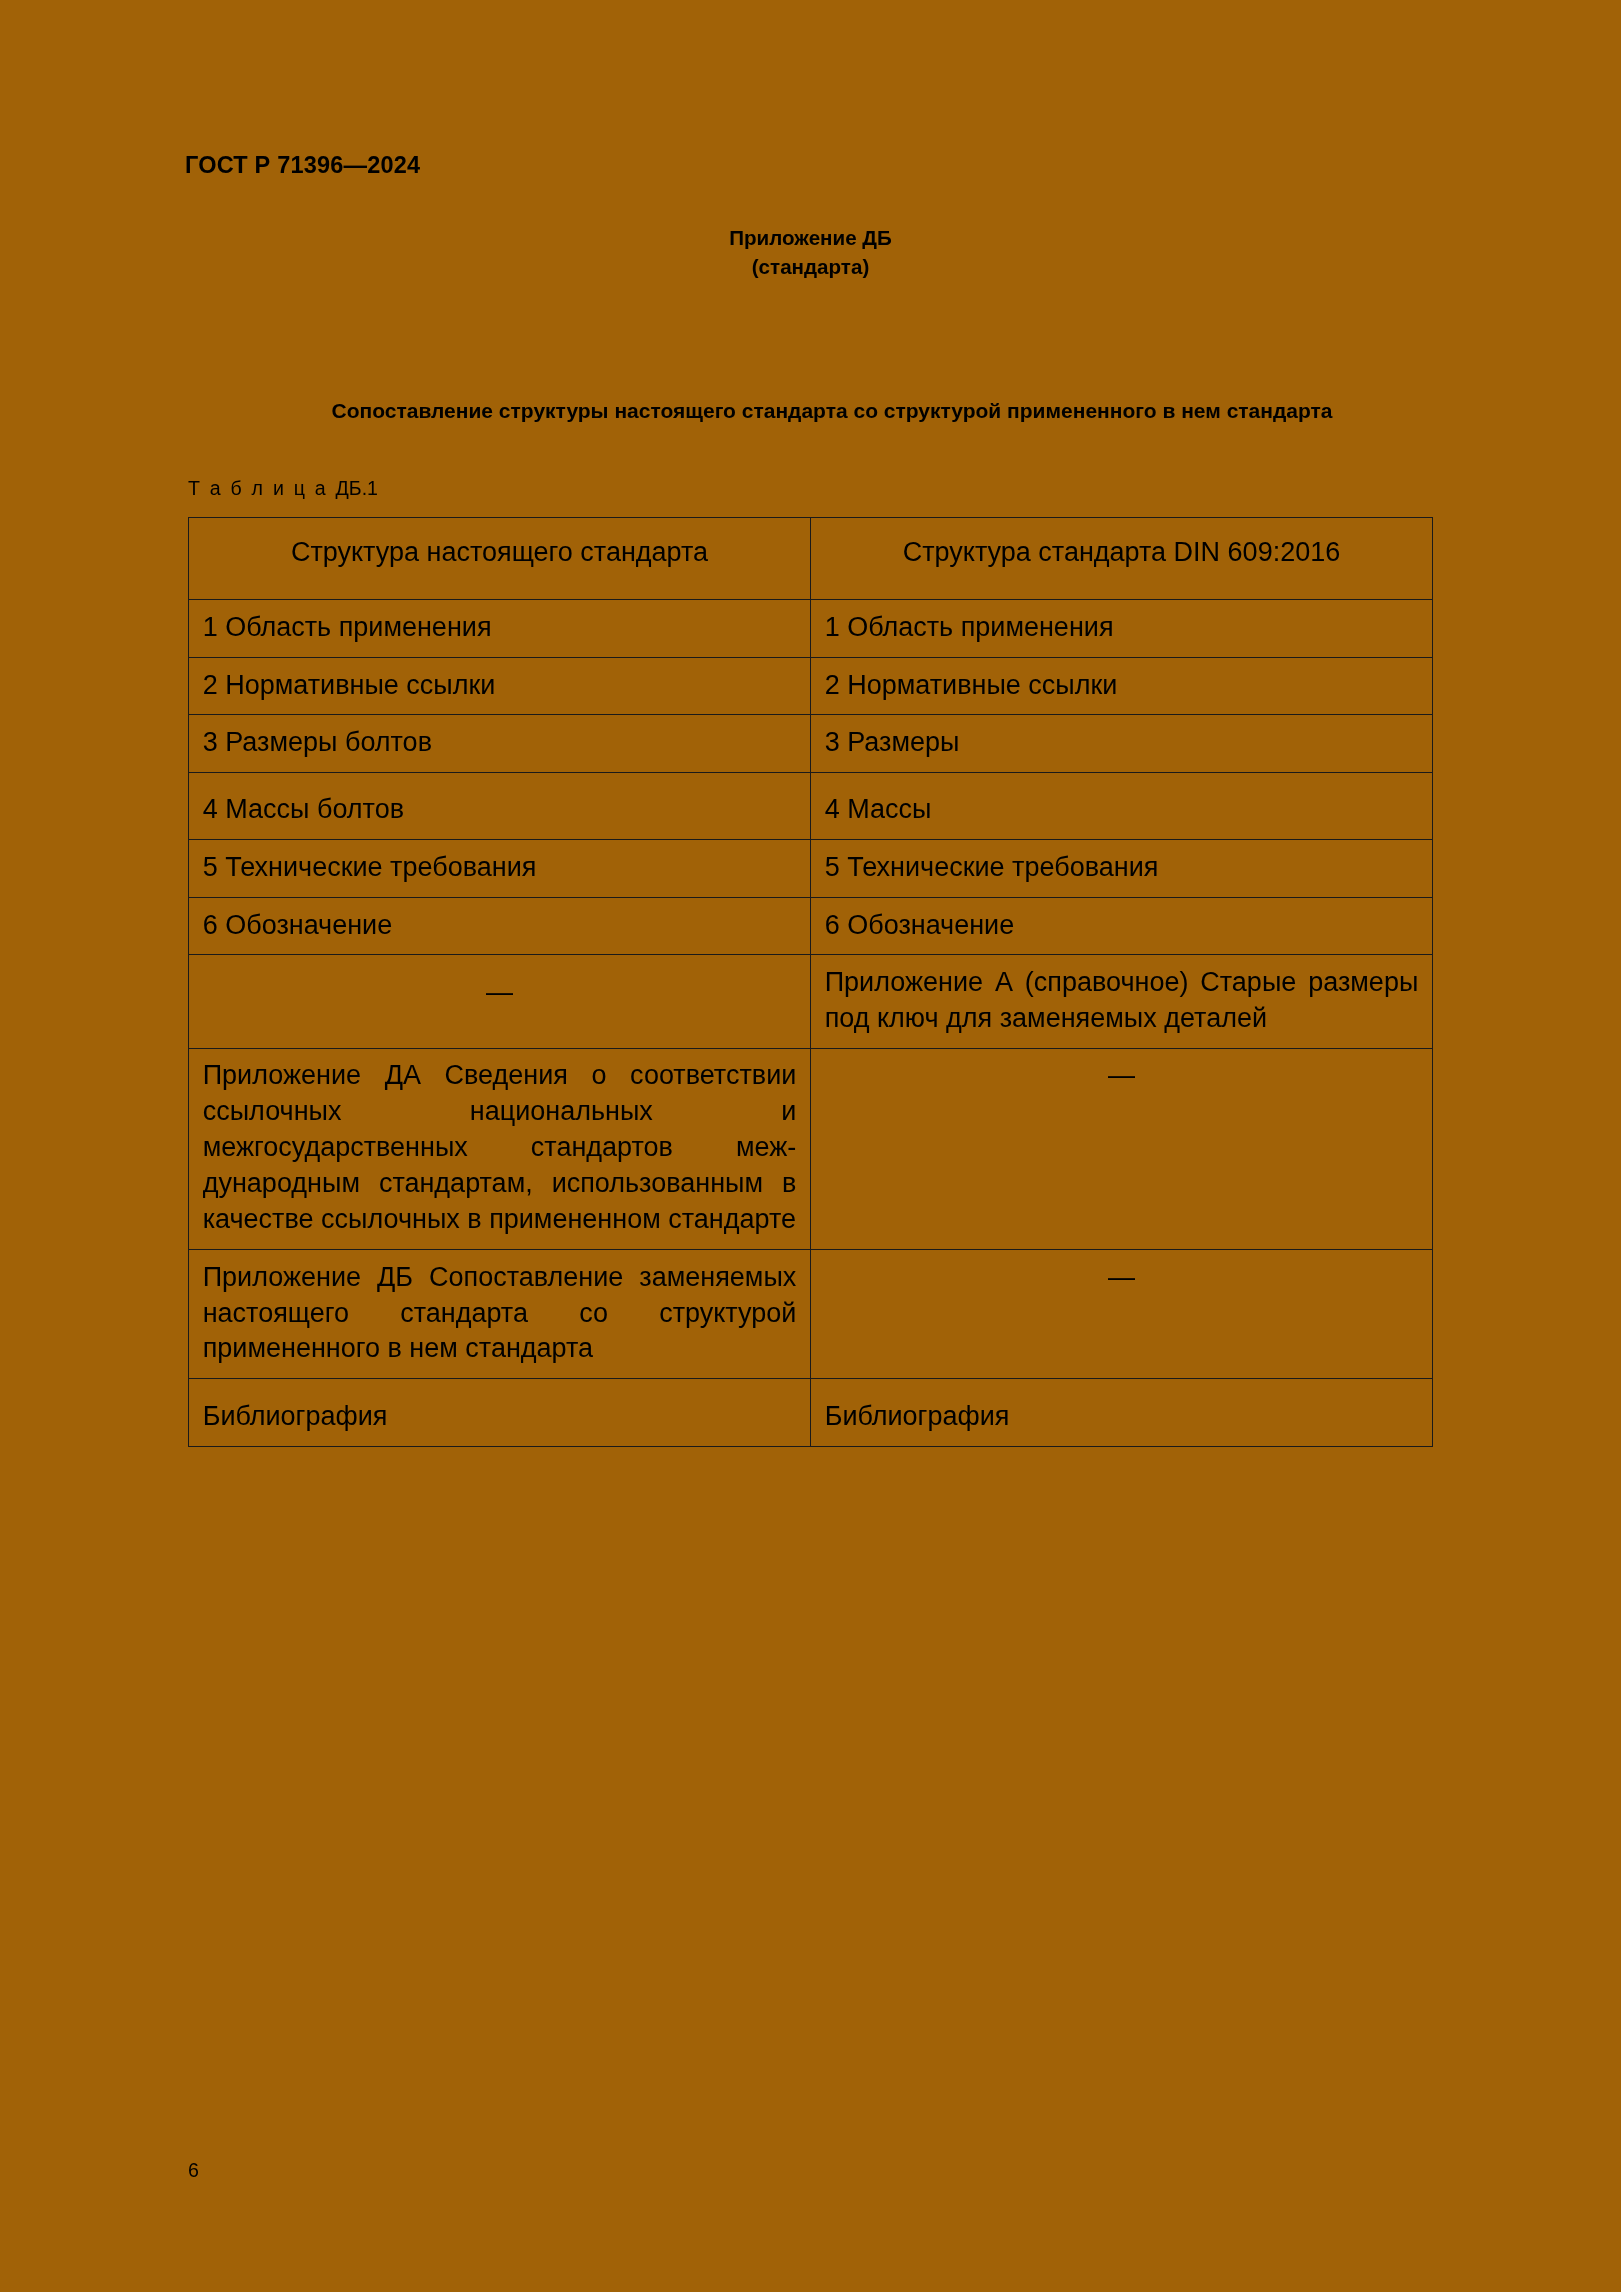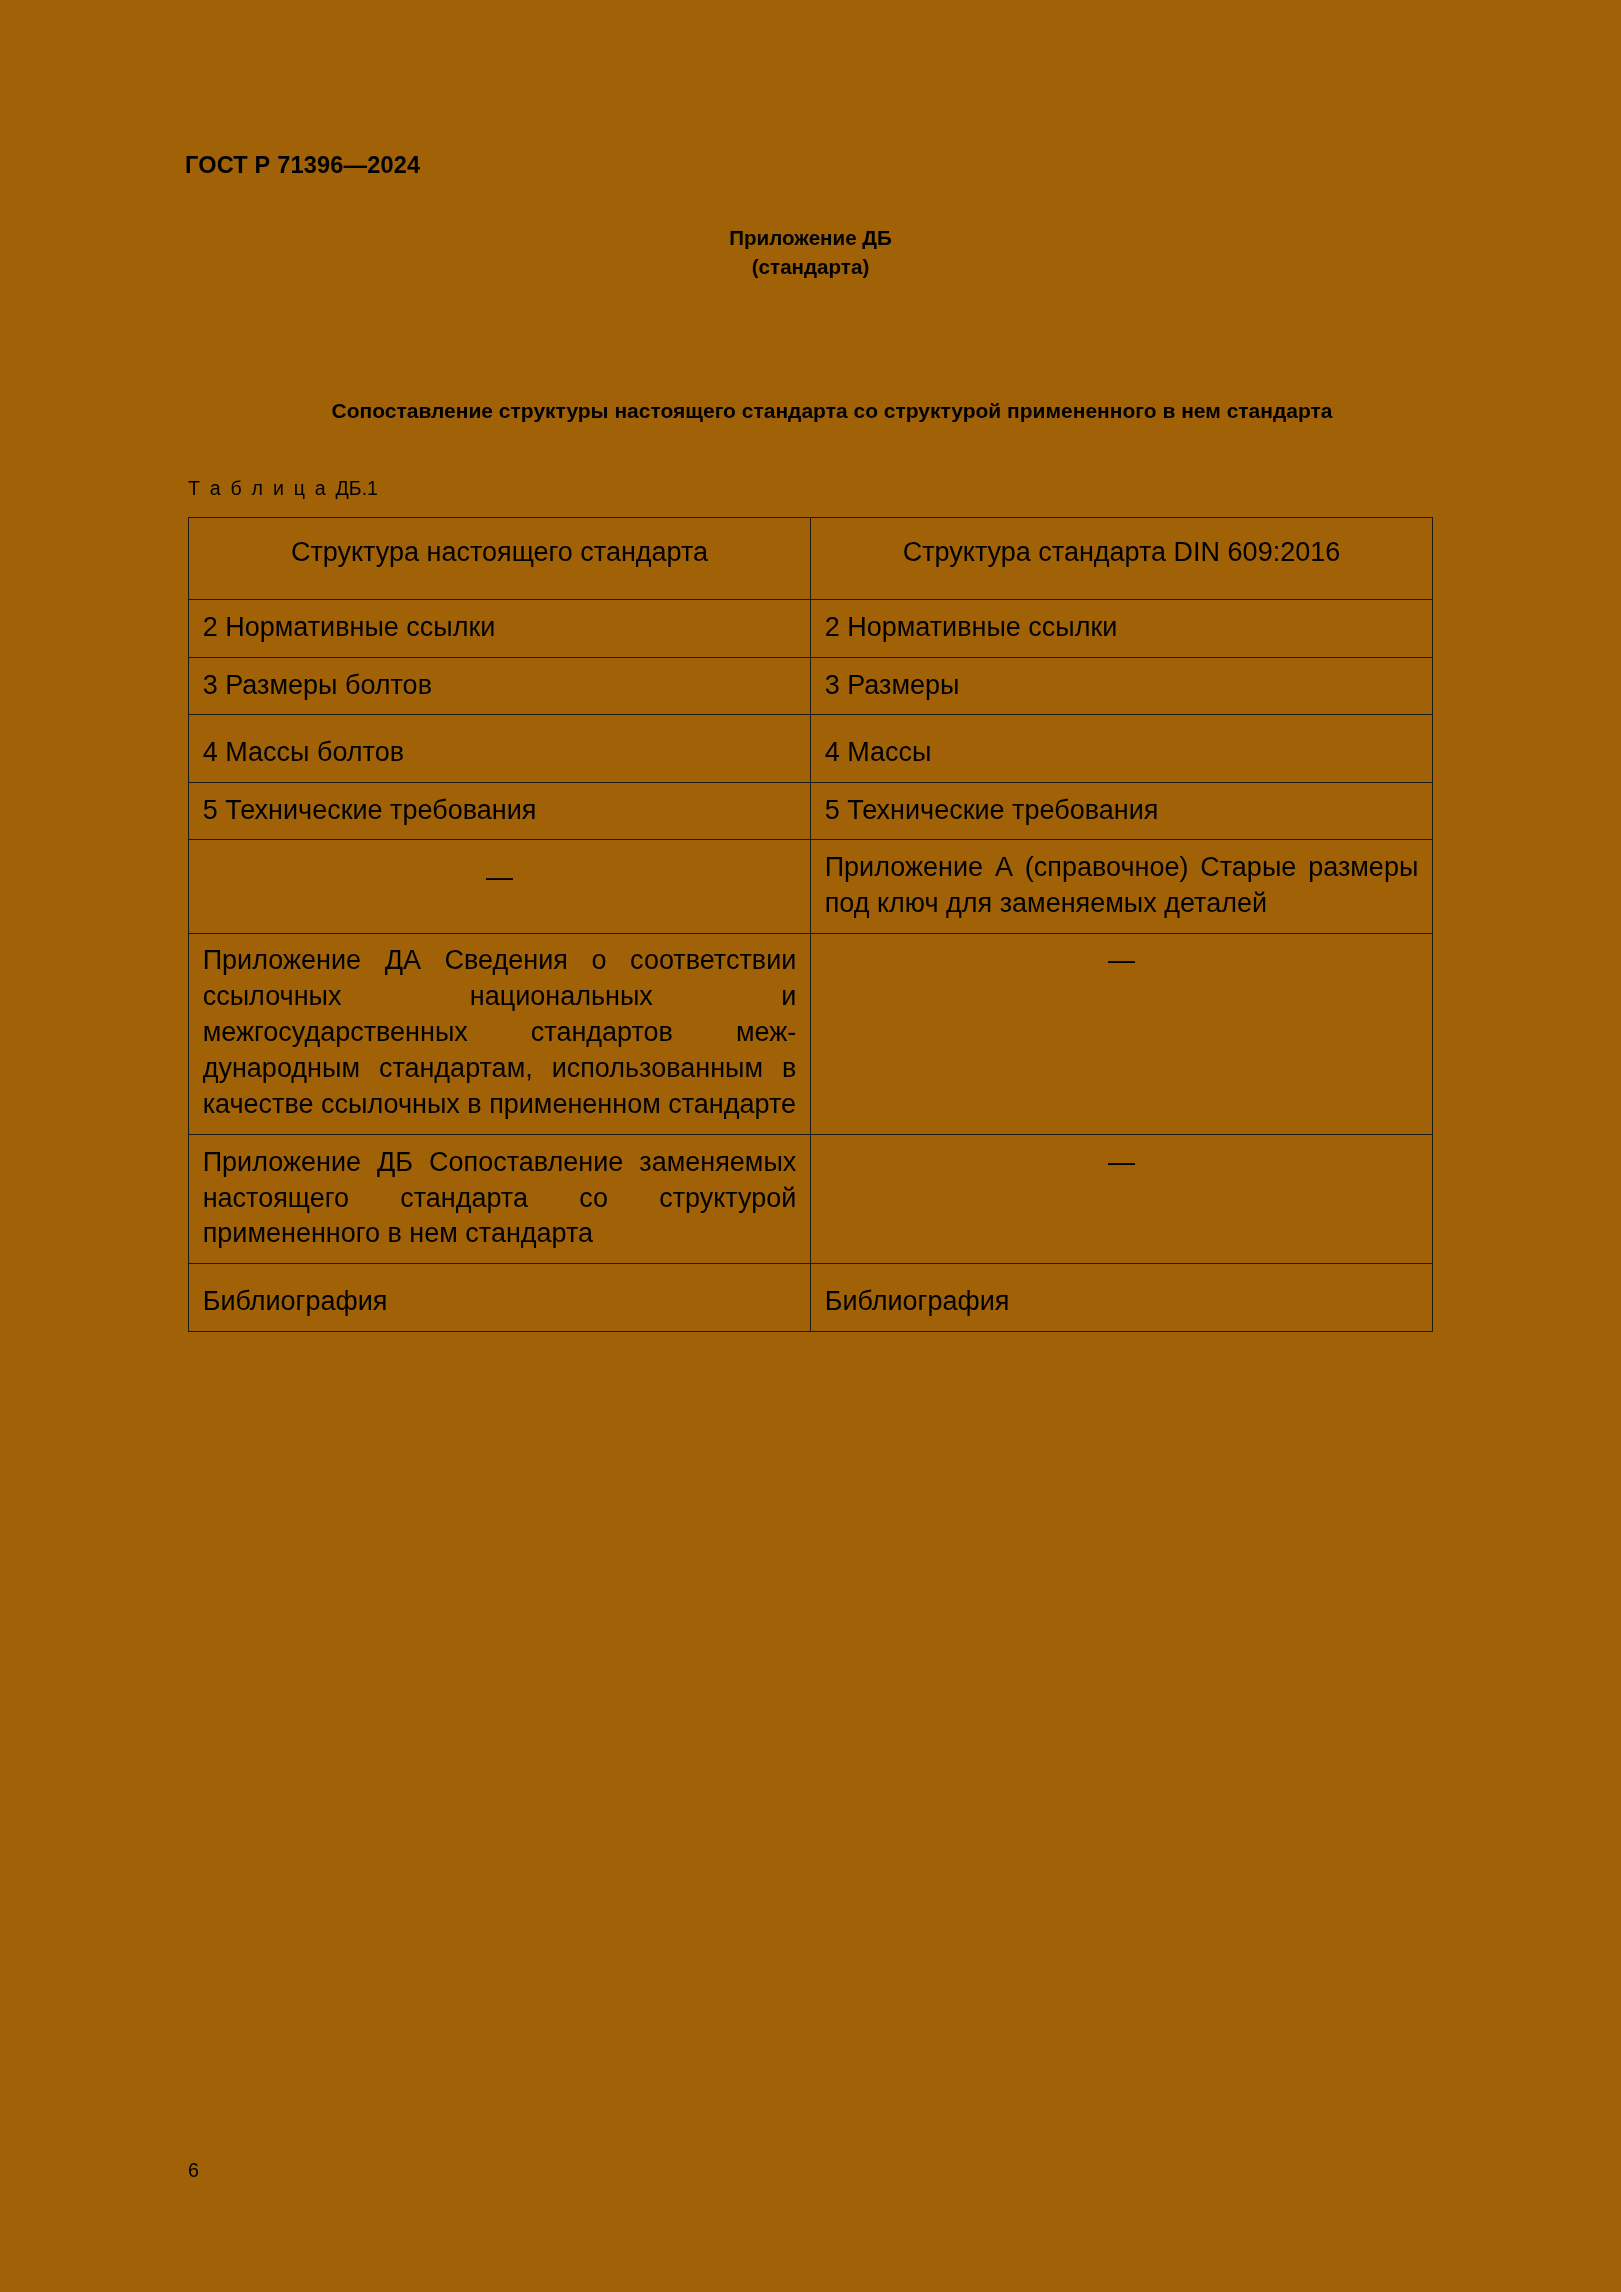--- a/index.html
+++ b/index.html
@@ -128,34 +128,42 @@
     <colgroup>
       <col class="col1">
       <col class="col2">
     </colgroup>
     <tbody>
       <tr class="row-head">
         <td class="head">Структура настоящего стандарта</td>
         <td class="head">Структура стандарта DIN 609:2016</td>
       </tr>
       <tr>
+        <td>1 Область применения</td>
+        <td>1 Область применения</td>
+      </tr>
+      <tr>
         <td>2 Нормативные ссылки</td>
         <td>2 Нормативные ссылки</td>
       </tr>
       <tr>
         <td>3 Размеры болтов</td>
         <td>3 Размеры</td>
       </tr>
       <tr>
         <td class="tall">4 Массы болтов</td>
         <td class="tall">4 Массы</td>
       </tr>
       <tr>
         <td>5 Технические требования</td>
         <td>5 Технические требования</td>
+      </tr>
+      <tr>
+        <td>6 Обозначение</td>
+        <td>6 Обозначение</td>
       </tr>
       <tr>
         <td class="center tall dash">—</td>
         <td>Приложение А (справочное) Старые размеры под ключ для заменяемых деталей</td>
       </tr>
       <tr>
         <td>Приложение ДА Сведения о соответствии ссылочных национальных и межгосударственных стандартов меж-дународным стандартам, использованным в качестве ссылочных в примененном стандарте</td>
         <td class="center dash">—</td>
       </tr>
       <tr>

